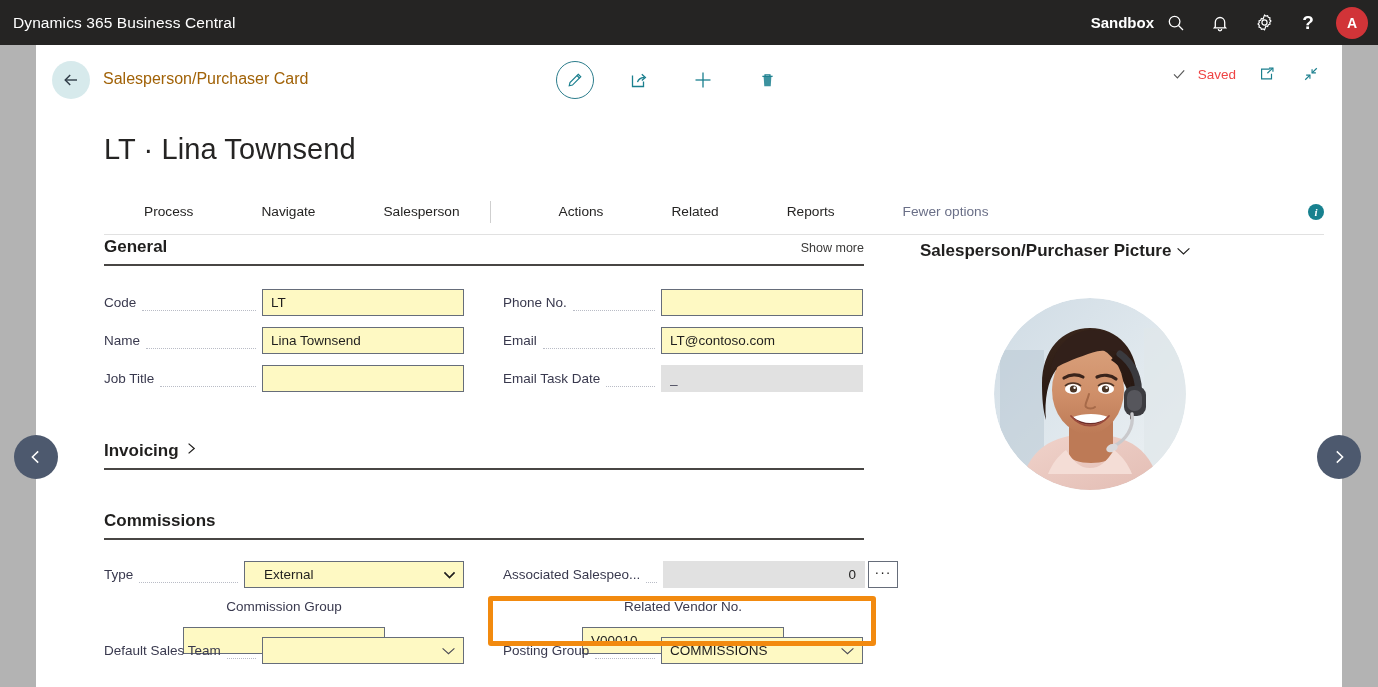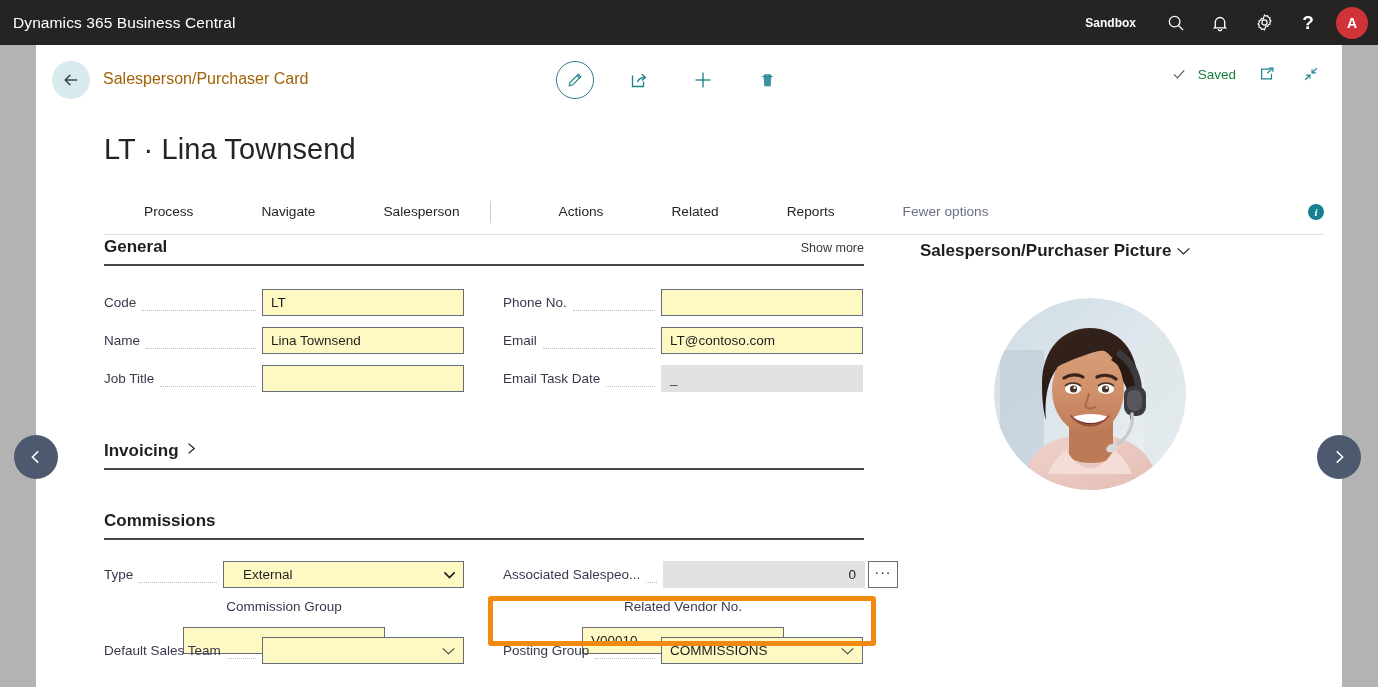--- a/index.html
+++ b/index.html
@@ -25,23 +25,22 @@
     margin-left: 13px;
     letter-spacing: .1px;
   }
   .topbar-right {
     margin-left: auto;
     display: flex; align-items: center;
     height: 45px;
   }
   .env-name {
     color: #ffffff;
-    font-size: 12px;
+    font-size: 15px;
     font-weight: 600;
-    margin-right: 18px;
   }
   .tb-icon {
     width: 44px; height: 45px;
     display: flex; align-items: center; justify-content: center;
     color: #ffffff;
   }
   .tb-icon svg { display: block; }
   .avatar {
     width: 32px; height: 32px; border-radius: 50%;
     background: #d13438;
@@ -98,21 +97,21 @@
   }
   .cmd-icon.circled {
     border: 1.5px solid #2c7d8c; border-radius: 50%;
   }
   .cmd-right {
     position: absolute; right: 18px; top: 16px;
     display: flex; align-items: center; gap: 18px;
   }
   .saved {
     display: flex; align-items: flex-start; gap: 12px;
-    font-size: 13.5px; color: #15803d;
+    font-size: 13.5px; color: #ef4444;
   }
   .cr-icon {
     width: 26px; height: 26px;
     display: flex; align-items: center; justify-content: center;
     color: #1a7f8e; cursor: pointer;
   }
 
   
   .page-title {
     position: absolute; left: 68px; top: 88px;
@@ -424,21 +423,21 @@
     </span>
   </div>
 
   <div class="section-head" style="left:68px; top:466px;">
     <h2>Commissions</h2>
   </div>
 
   <div class="field" style="left:68px; top:516px; width:360px;">
     <span class="flabel">Type</span>
     <span class="leader"></span>
-    <span class="ctrl select-strong" style="width:241px;padding-left:19px;">
+    <span class="ctrl select-strong" style="width:220px;padding-left:19px;">
       <span class="val">External</span>
       <span class="chev">
         <svg width="13" height="9" viewBox="0 0 13 9" fill="none" stroke="#201f1e" stroke-width="1.7">
           <polyline points="1.4,1.8 6.5,7 11.6,1.8"></polyline>
         </svg>
       </span>
     </span>
   </div>
 
   <div class="field" style="left:68px; top:554px; width:360px;flex-direction:column;">

